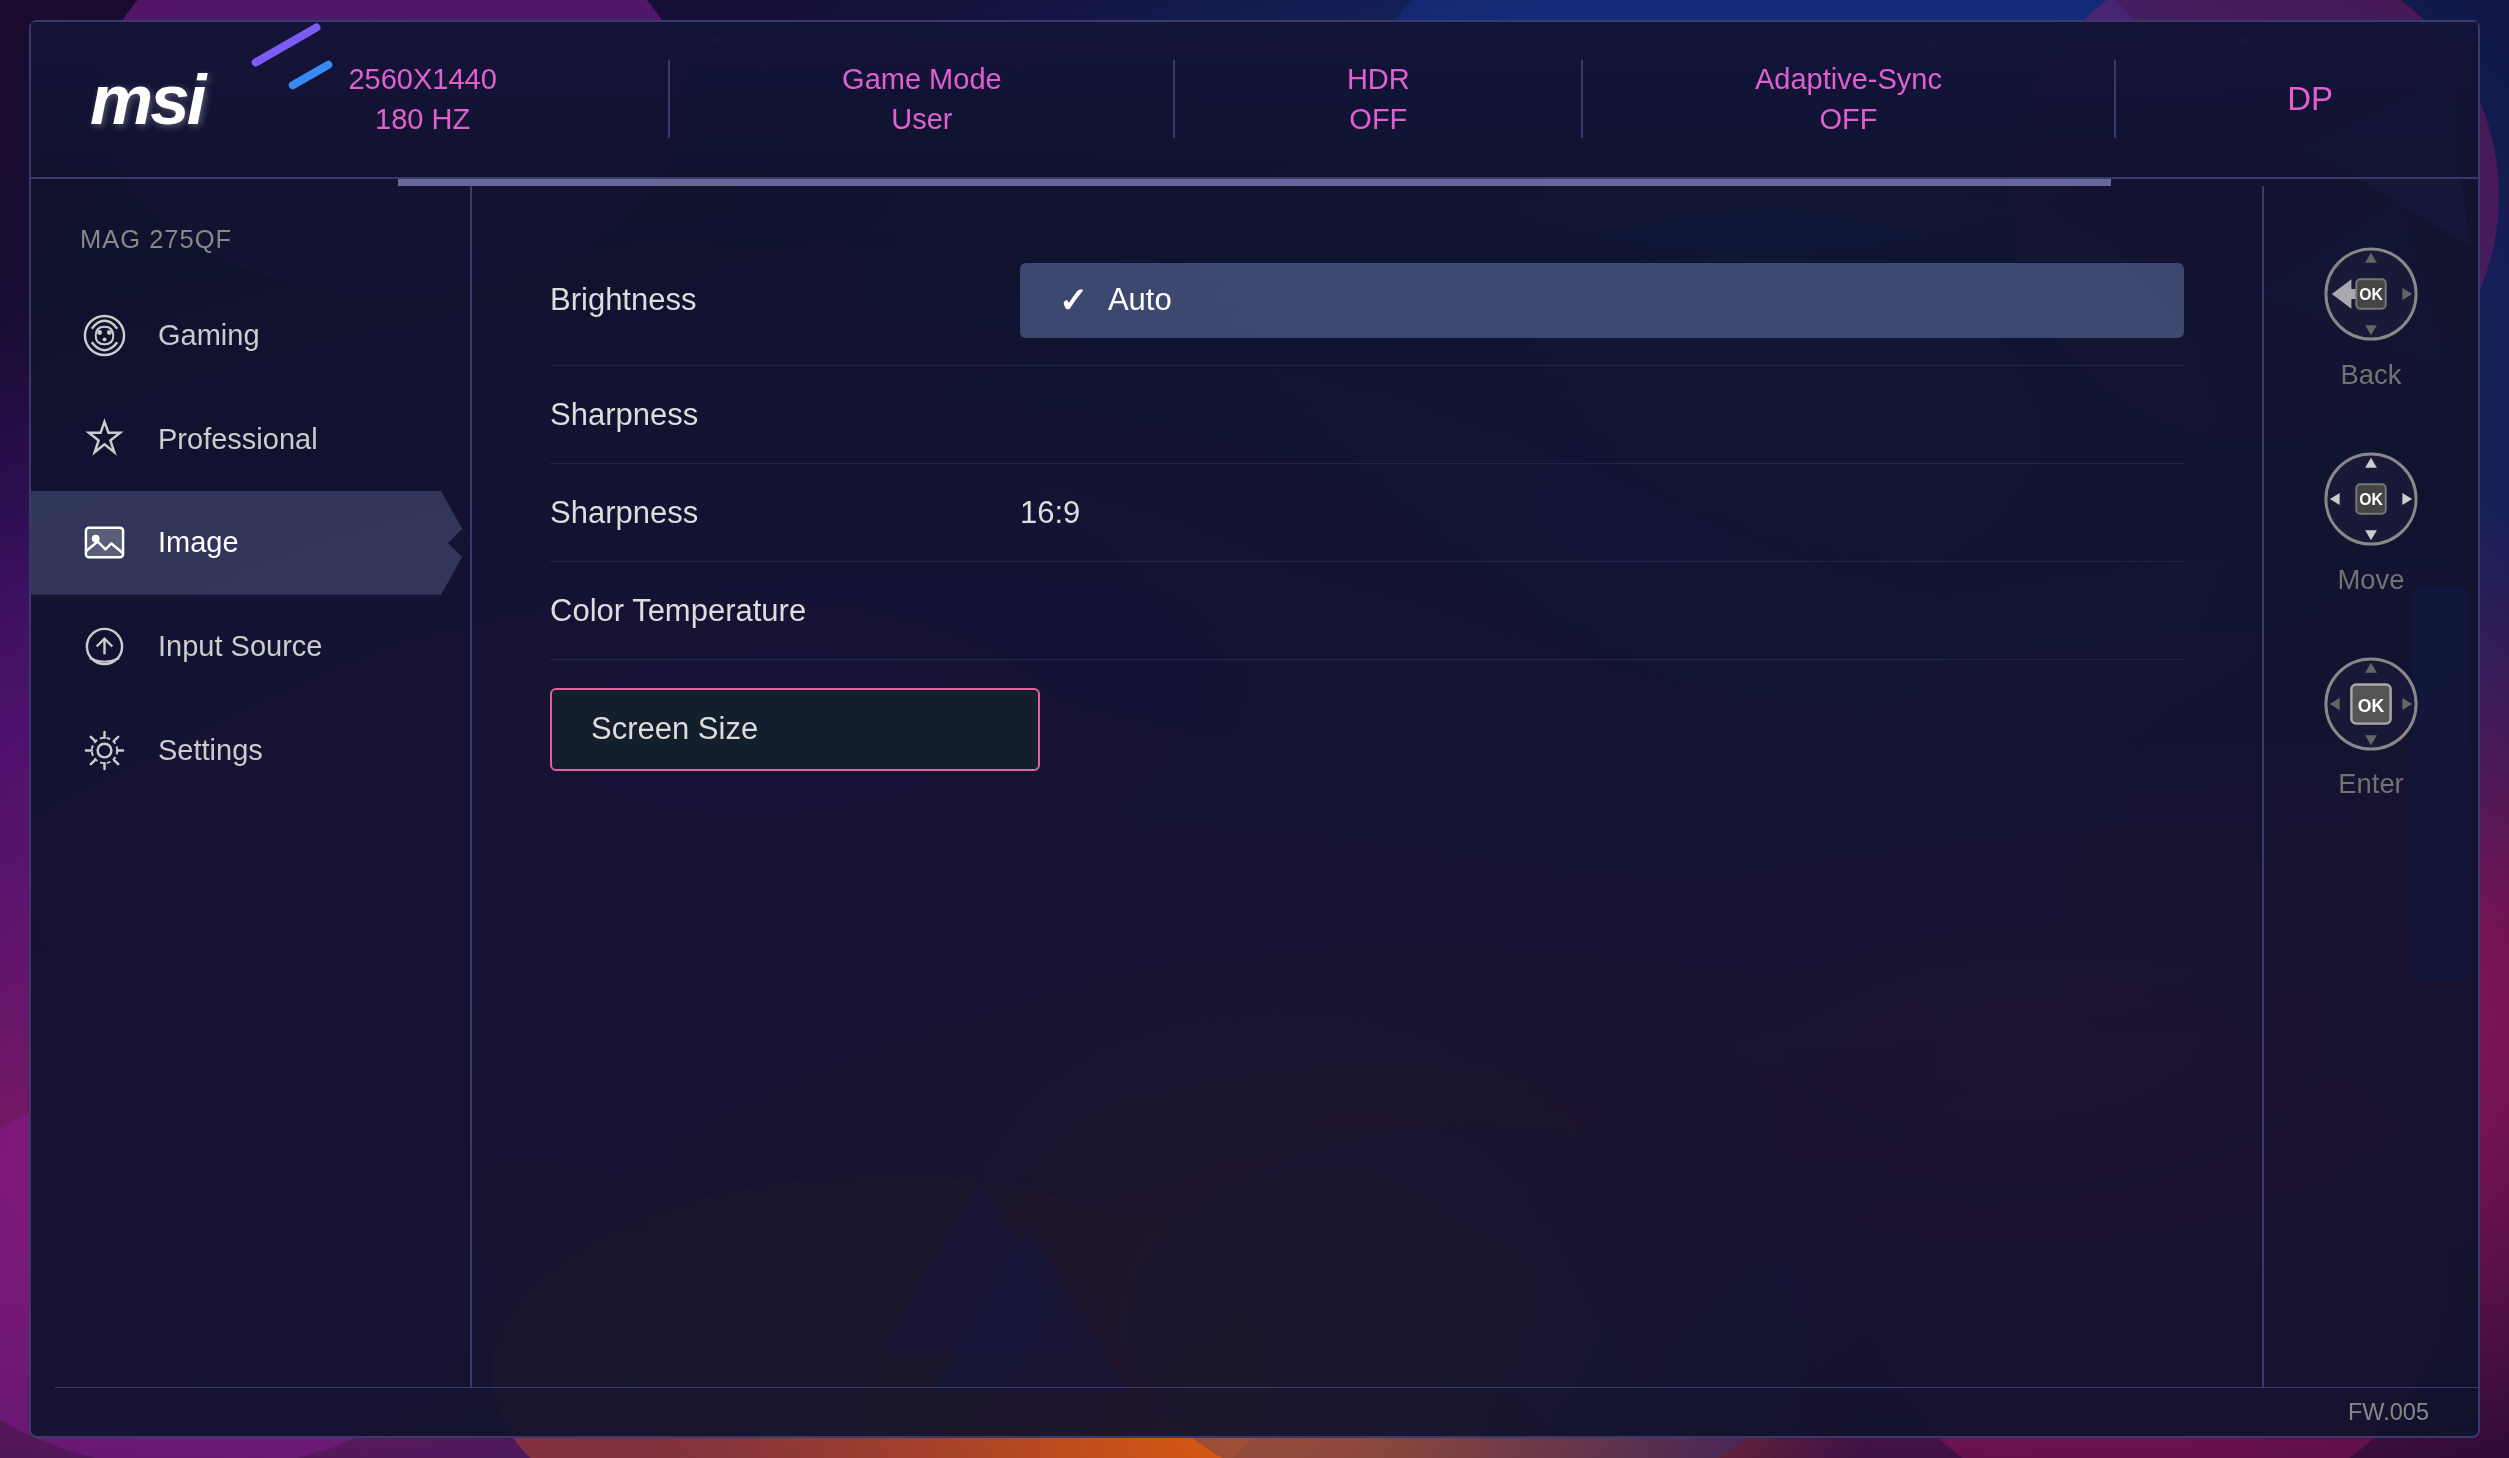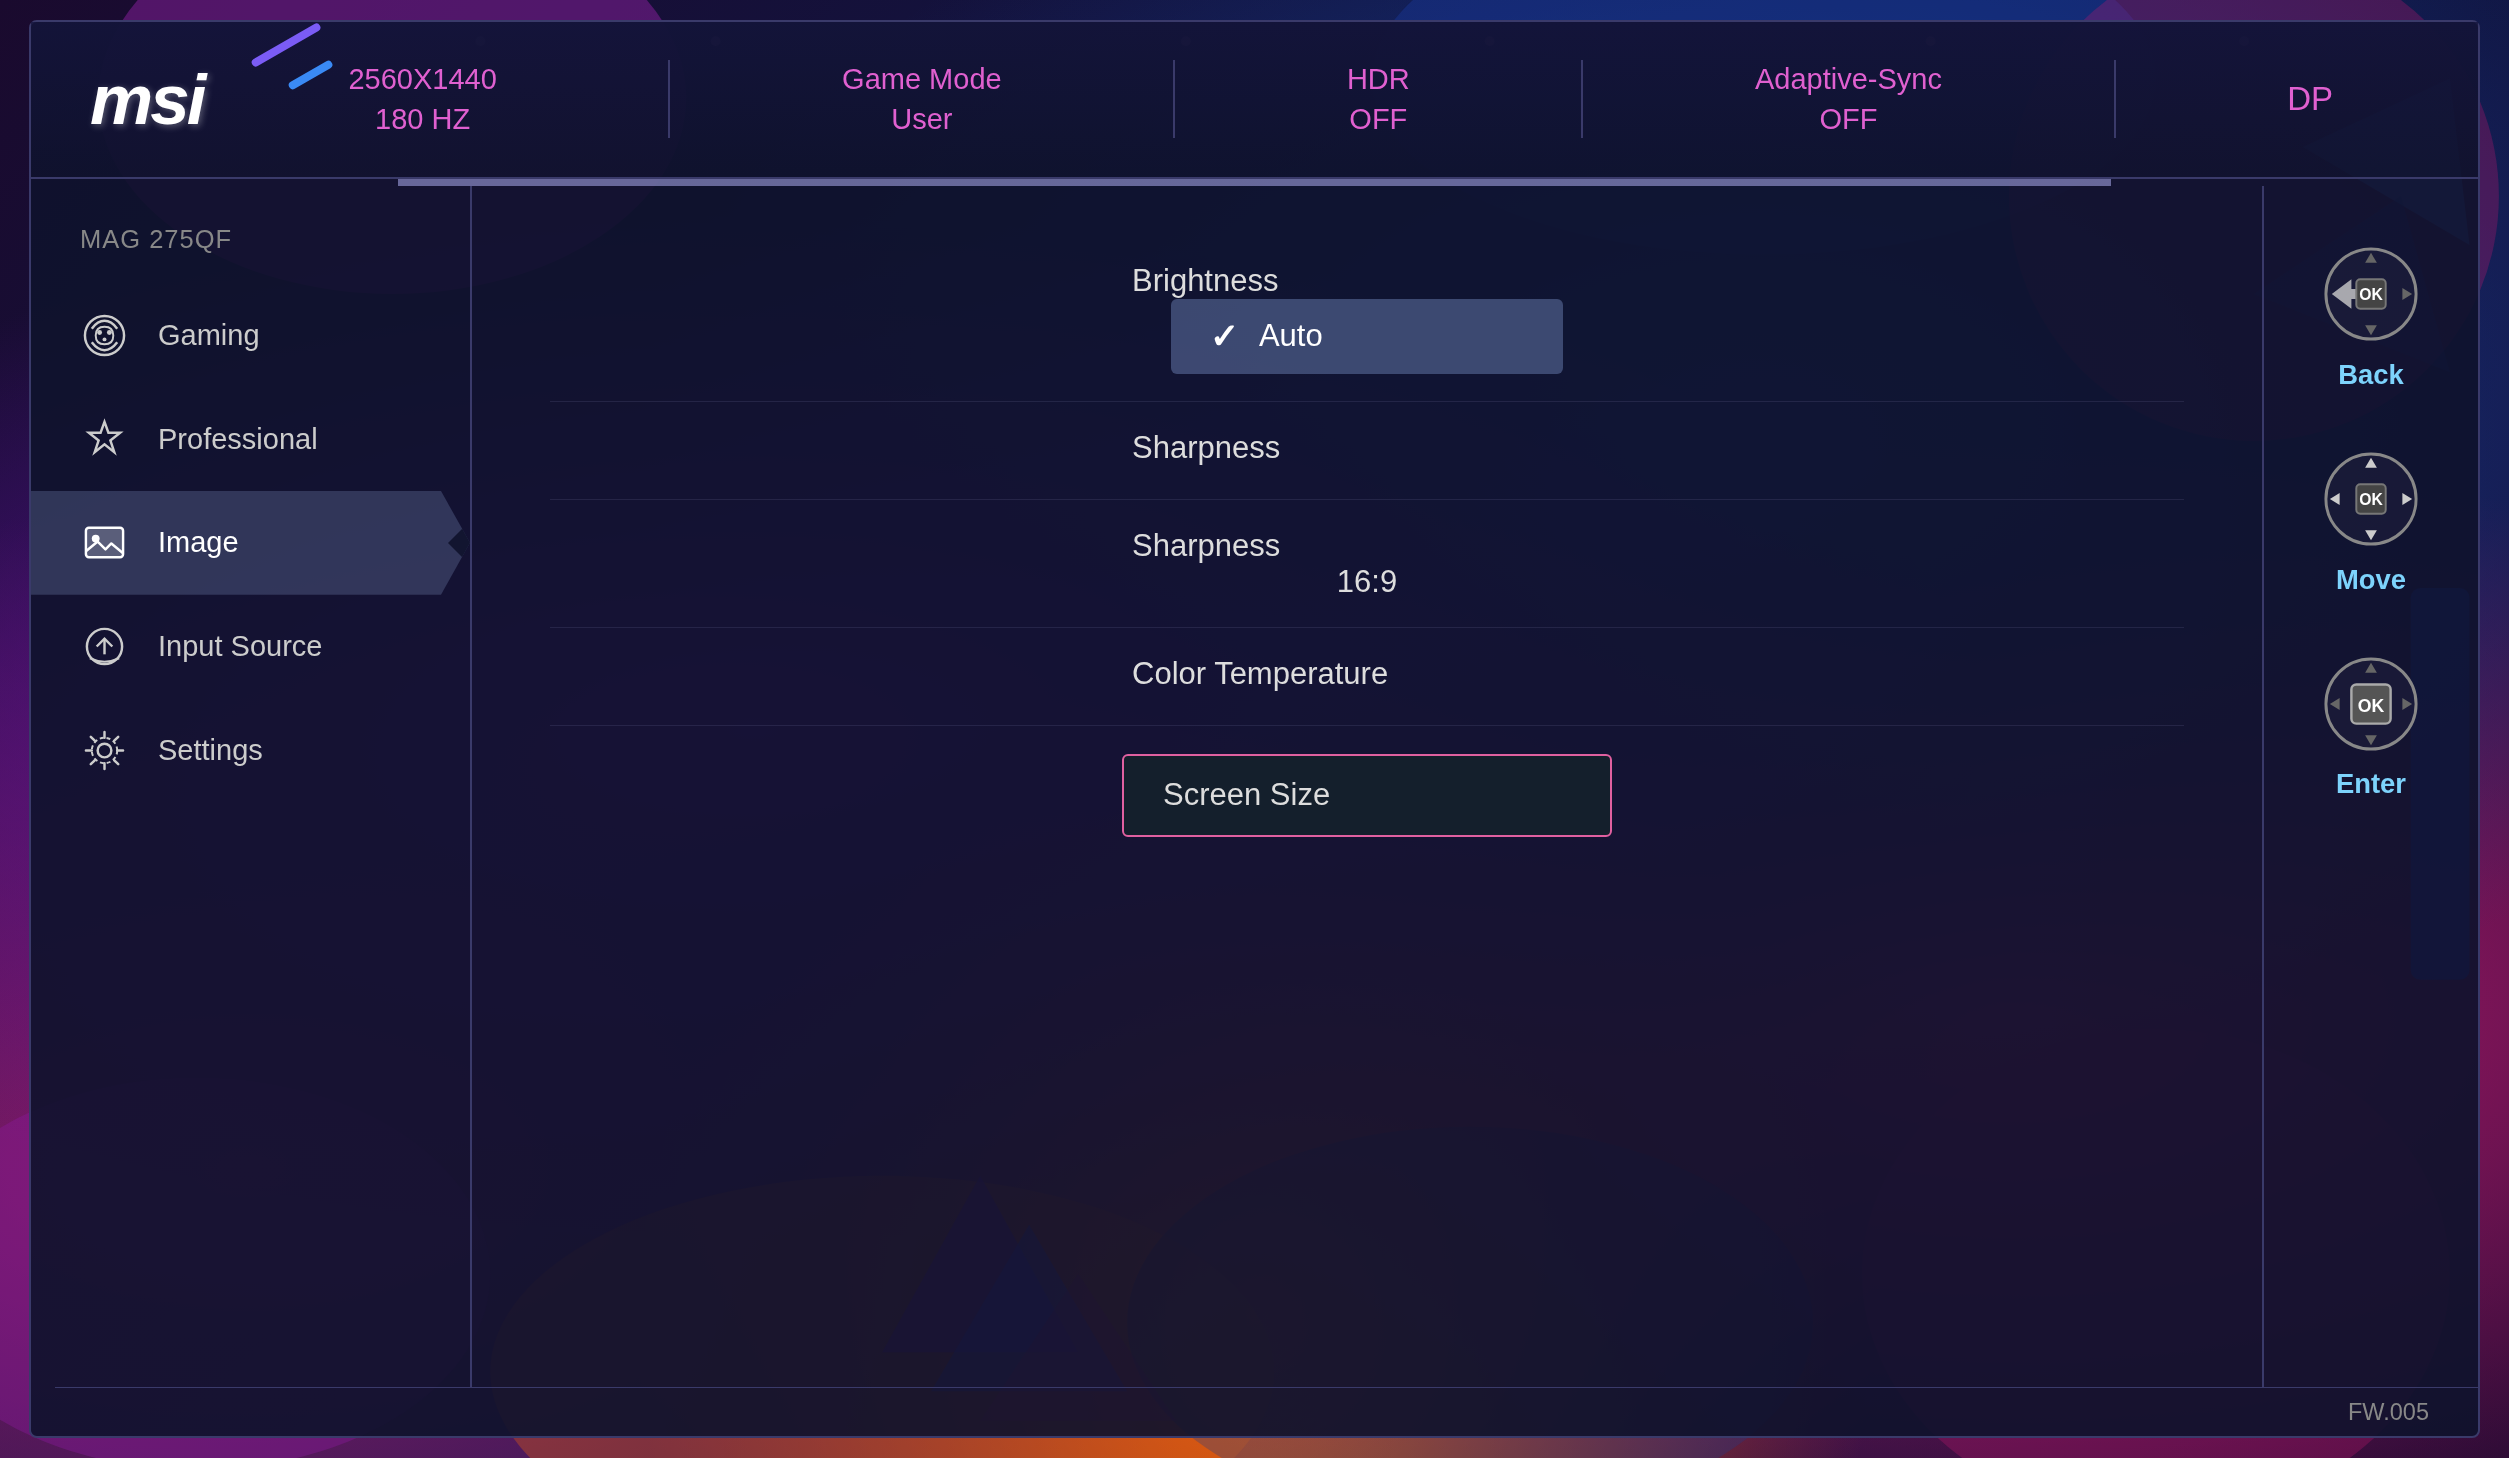--- a/index.html
+++ b/index.html
@@ -205,21 +205,20 @@
       flex-direction: column;
       gap: 0;
     }
 
     .menu-row {
       display: flex;
       align-items: center;
       padding: 27.4px 0;
       border-bottom: 1px solid rgba(80,80,120,0.3);
       min-height: 98px;
-      flex-direction: column;
     }
 
     .menu-row:last-child {
       border-bottom: none;
     }
 
     .menu-label {
       font-size: 31px;
       color: #ddd;
       width: 470px;
@@ -275,22 +274,21 @@
     .control-btn {
       display: flex;
       flex-direction: column;
       align-items: center;
       gap: 15.7px;
       cursor: pointer;
     }
 
     .control-btn-label {
       font-size: 27.4px;
-      color: #7dd3fc;
-      font-weight: bold;
+      color: #737373;
     }
 
     
     .dpad {
       width: 98px;
       height: 98px;
       position: relative;
     }
 
     .dpad svg {

